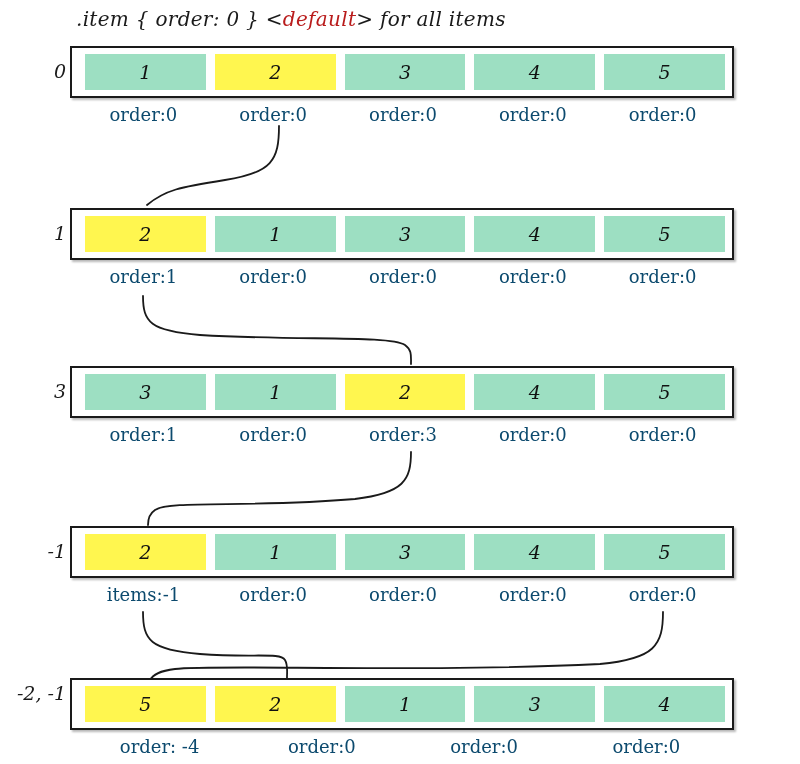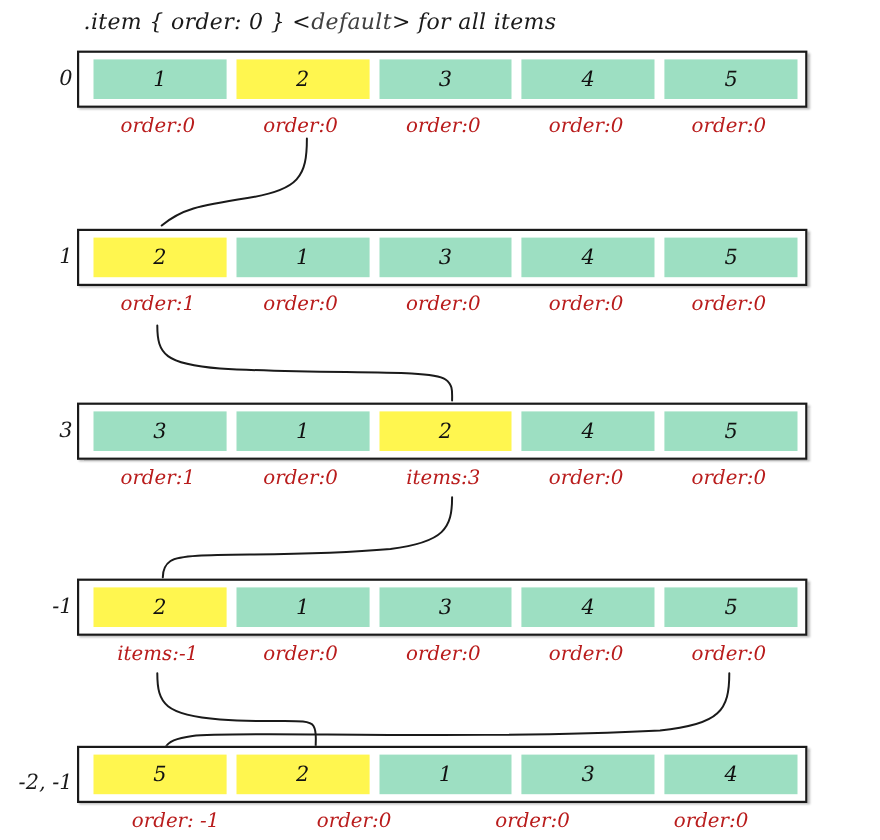--- a/index.html
+++ b/index.html
@@ -24,21 +24,21 @@
     position: absolute;
     left: 76px;
     top: 7px;
     font-style: italic;
     font-size: 20px;
     color: #1a1a1a;
     white-space: nowrap;
     letter-spacing: 0.3px;
   }
   .title .kw-default {
-    color: #404040;
+    color: #b91c1c;
   }
   .row {
     position: absolute;
     left: 0;
     width: 800px;
   }
   .row-label {
     position: absolute;
     top: 0;
     left: 0;
@@ -85,23 +85,22 @@
     position: absolute;
     left: 83px;
     top: 58px;
     width: 640px;
     display: flex;
     gap: 9px;
   }
   .order-label {
     flex: 1 1 0;
     text-align: center;
-    font-style: italic;
     font-size: 18px;
-    color: #b91c1c;
+    color: #0c4a6e;
     white-space: nowrap;
   }
   #connectors {
     position: absolute;
     left: 0; top: 0;
     width: 800px;
     height: 764px;
     pointer-events: none;
   }
 </style>
@@ -166,21 +165,21 @@
             <div class="item green">3</div>
             <div class="item green">1</div>
             <div class="item yellow">2</div>
             <div class="item green">4</div>
             <div class="item green">5</div>
           </div>
         </div>
         <div class="orders">
           <div class="order-label">order:1</div>
           <div class="order-label">order:0</div>
-          <div class="order-label">items:3</div>
+          <div class="order-label">order:3</div>
           <div class="order-label">order:0</div>
           <div class="order-label">order:0</div>
         </div>
       </div>
       <div class="row" style="top: 526px;">
         <div class="row-label" style="top: 14px;">-1</div>
         <div class="container">
           <div class="items">
             <div class="item yellow">2</div>
             <div class="item green">1</div>
@@ -191,32 +190,32 @@
         </div>
         <div class="orders">
           <div class="order-label">items:-1</div>
           <div class="order-label">order:0</div>
           <div class="order-label">order:0</div>
           <div class="order-label">order:0</div>
           <div class="order-label">order:0</div>
         </div>
       </div>
       <div class="row" style="top: 678px;">
-        <div class="row-label" style="top: 22px;">-2, -1</div>
+        <div class="row-label" style="top: 4px;">-2, -1</div>
         <div class="container">
           <div class="items">
             <div class="item yellow">5</div>
             <div class="item yellow">2</div>
             <div class="item green">1</div>
             <div class="item green">3</div>
             <div class="item green">4</div>
           </div>
         </div>
         <div class="orders">
-          <div class="order-label">order: -1</div>
+          <div class="order-label">order: -4</div>
           <div class="order-label">order:0</div>
           <div class="order-label">order:0</div>
           <div class="order-label">order:0</div>
         </div>
       </div>
     </div>
 
 </div>
 
 </body></html>

